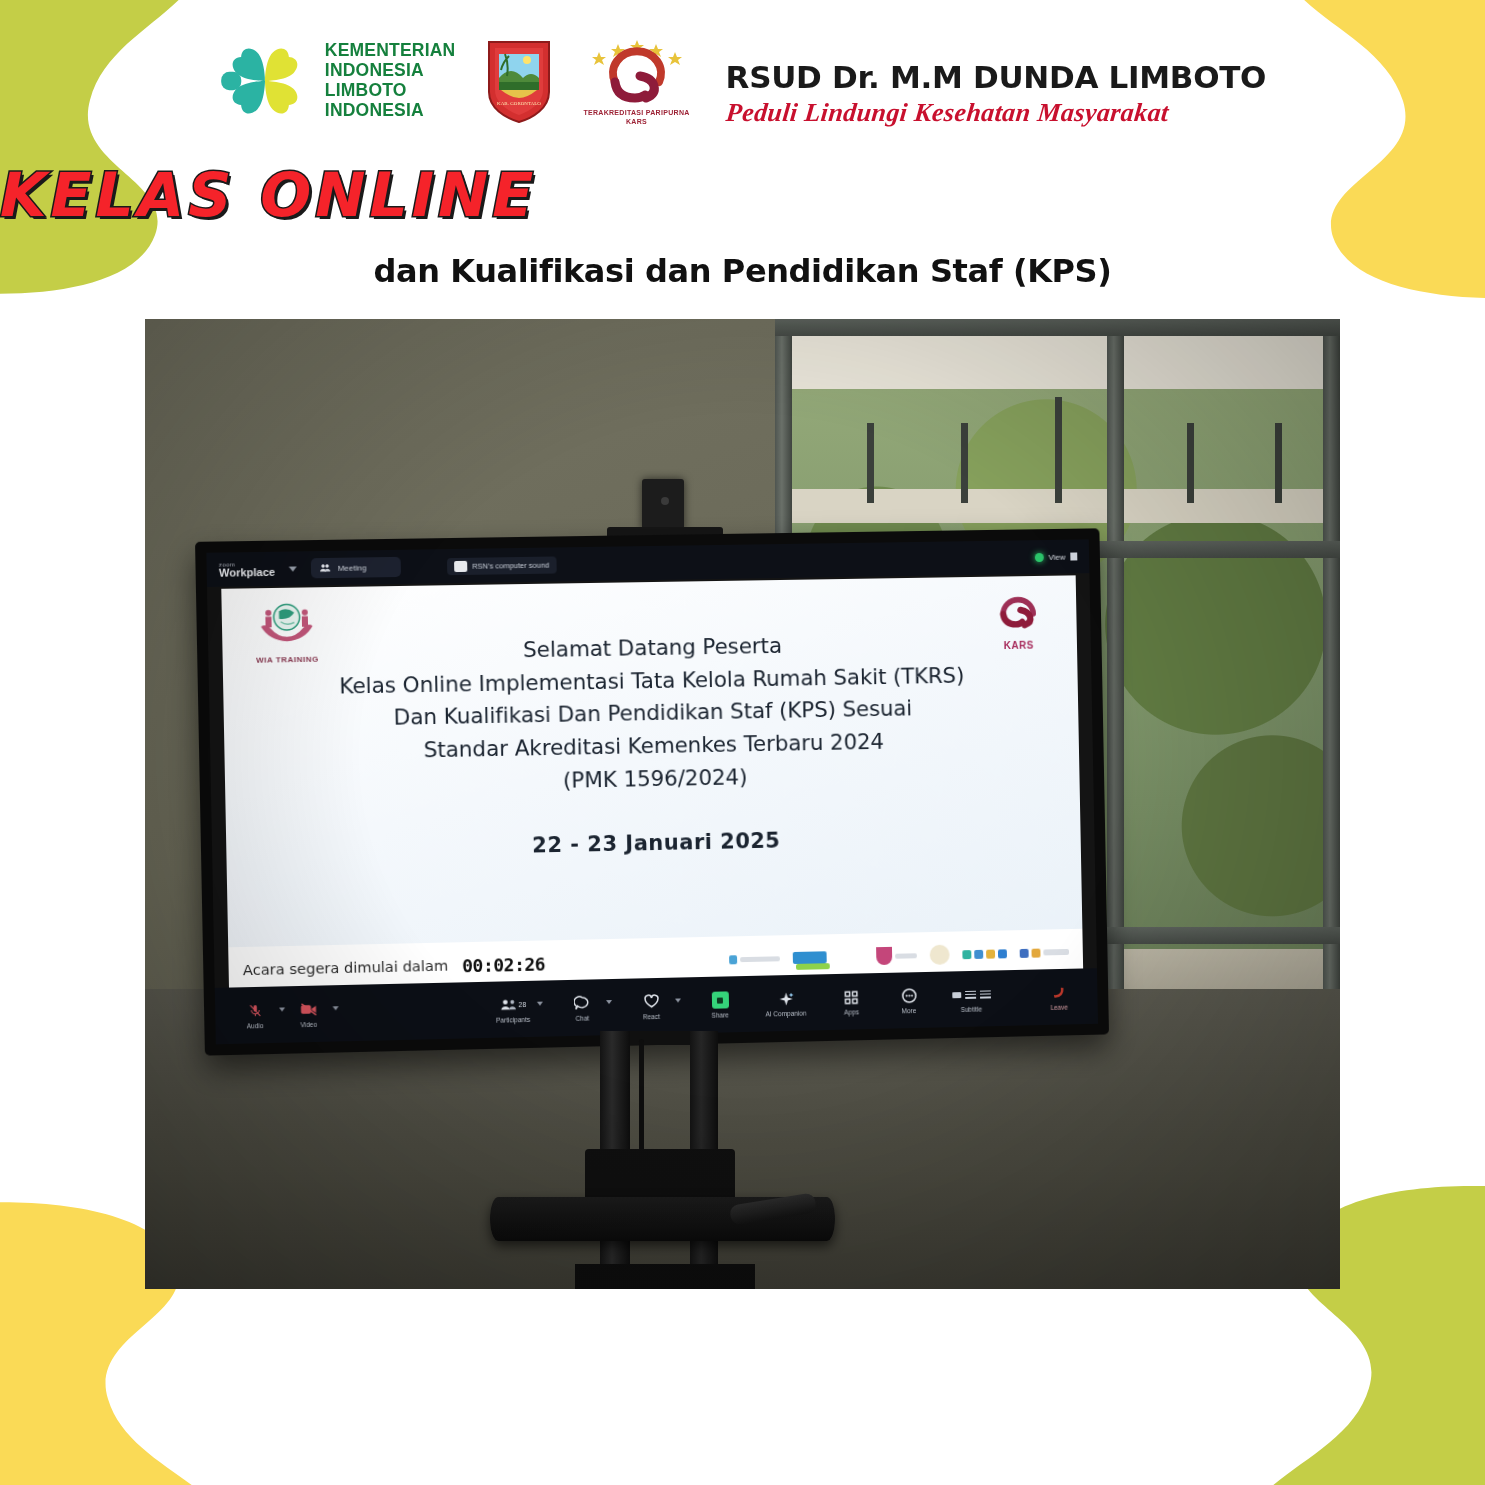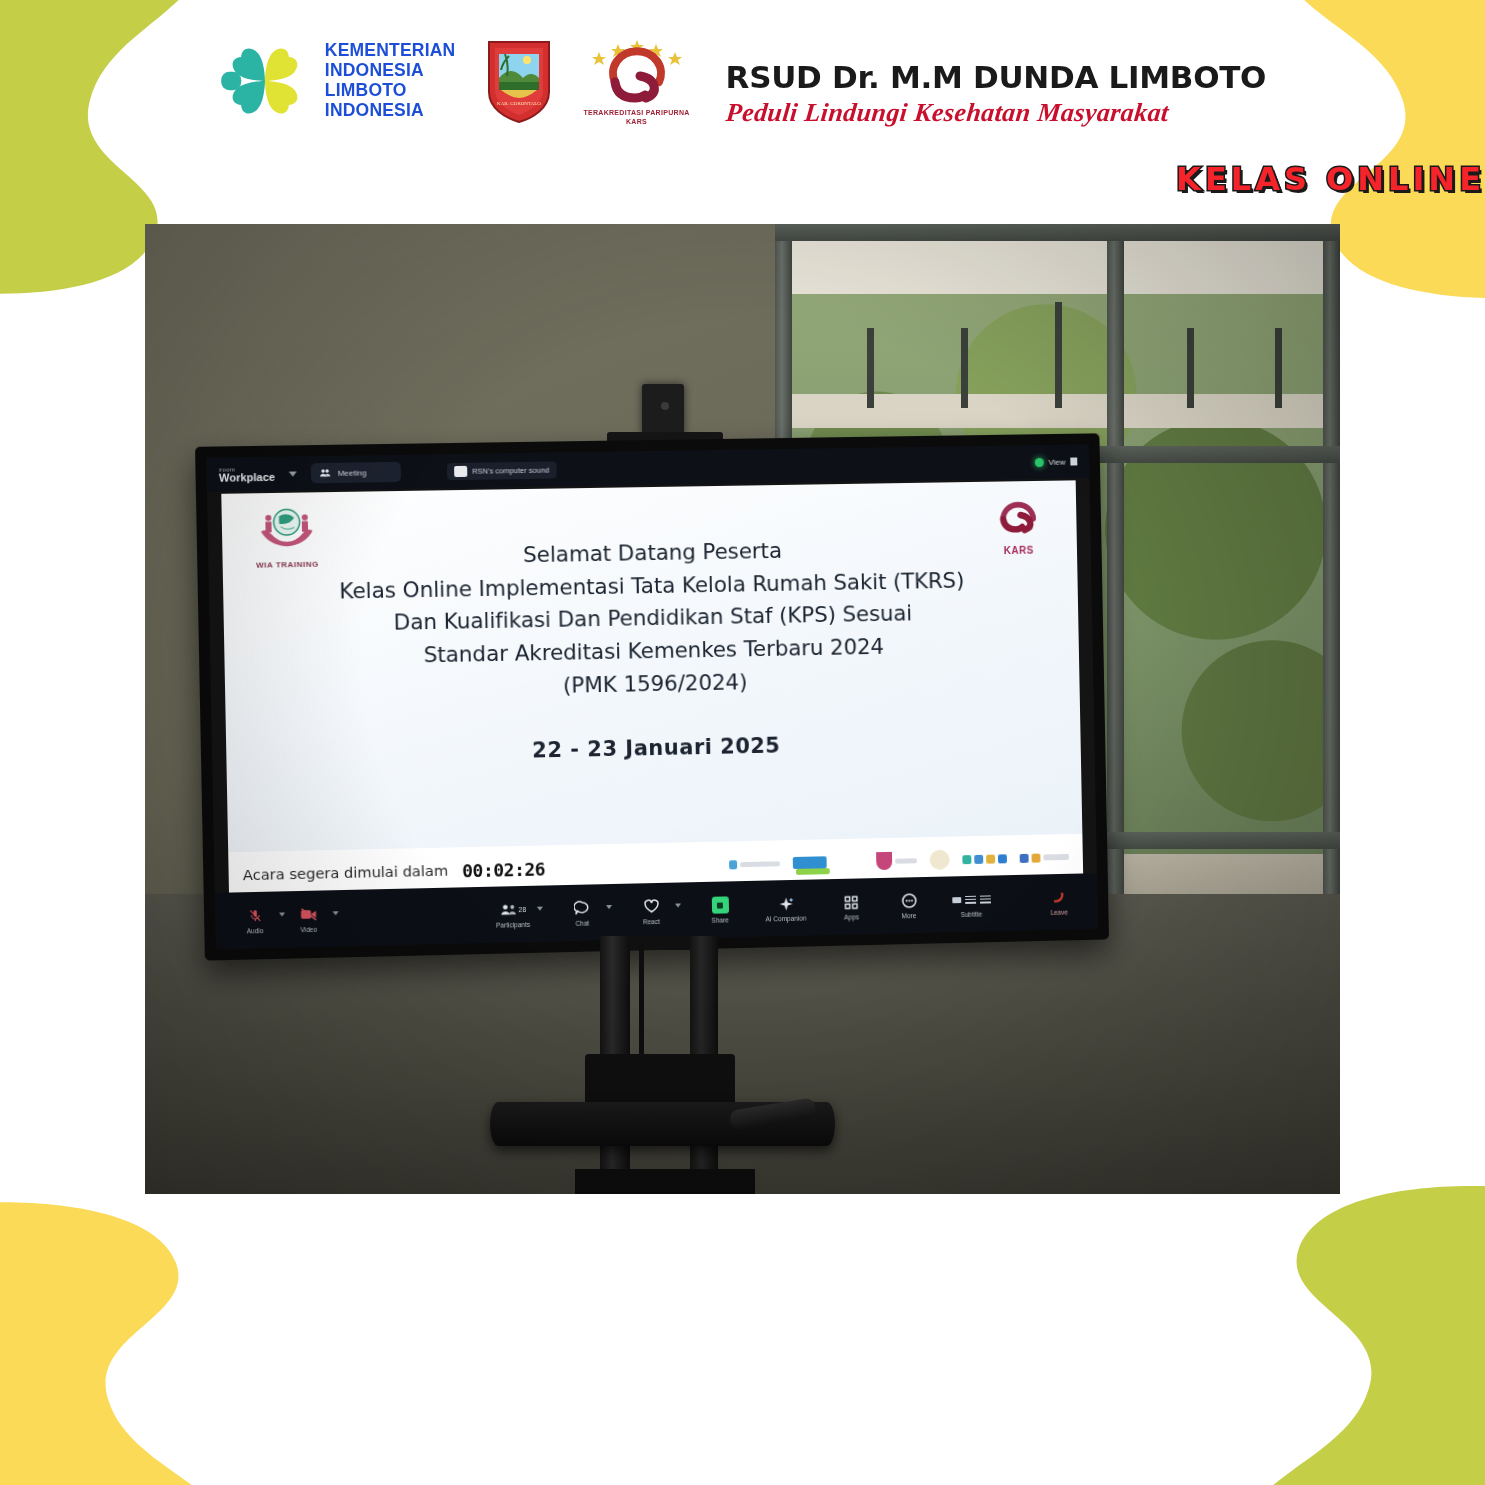--- a/index.html
+++ b/index.html
@@ -28,21 +28,21 @@
     gap:28px;
     padding-top:46px;
     height:116px;
   }
 
   
   .kemenkes { display:flex; align-items:center; gap:14px; }
   .kemenkes-mark { width:92px; height:84px; flex:0 0 auto; }
   .kemenkes-text {
     font-size:17.5px; font-weight:bold; line-height:1.13;
-    color:#1d4ed8; letter-spacing:.2px;
+    color:#15803d; letter-spacing:.2px;
   }
 
   .gorontalo-mark { width:72px; height:86px; flex:0 0 auto; }
 
   .kars-head { display:flex; flex-direction:column; align-items:center; }
   .kars-head svg { width:104px; height:72px; }
   .kars-head .kars-cap {
     font-size:7px; color:#9d2235; font-weight:bold;
     letter-spacing:.3px; line-height:1.25; text-align:center;
     margin-top:1px;
@@ -56,25 +56,26 @@
   }
   .rsud-tag {
     font-size:26px; color:#c8102e; font-style:italic; font-weight:bold;
     font-family:"Liberation Serif", serif;
     letter-spacing:.4px; margin-top:3px; white-space:nowrap;
     transform:skewX(-6deg);
   }
 
   
   .kelas-online {
-    text-align:right;
+    text-align:left;
     margin-top:44px;
     font-family:"DejaVu Sans", sans-serif;
-    font-size:32px;
+    font-size:60px;
     font-weight:bold;
+    font-style:italic;
     letter-spacing:4px;
     color:#f5232a;
     -webkit-text-stroke:3px #1a1a1a;
     paint-order:stroke fill;
     text-shadow:3px 3px 0 #1a1a1a;
   }
 
   .subtitle {
     text-align:center;
     margin-top:20px;
@@ -405,20 +406,21 @@
 
     <div class="rsud">
       <div class="rsud-name">RSUD Dr. M.M DUNDA LIMBOTO</div>
       <div class="rsud-tag">Peduli Lindungi Kesehatan Masyarakat</div>
     </div>
   </div>
 
   <div class="kelas-online">KELAS ONLINE</div>
 
   <div class="subtitle">
+    <div>dan Kualifikasi dan Pendidikan Staf (KPS)</div>
   </div>
 
   <div class="photo-wrap">
 
     <div class="wall"></div>
     <div class="wall-left"></div>
 
     <div class="window">
       <div class="win-sky"></div>
       <div class="win-green"></div>

